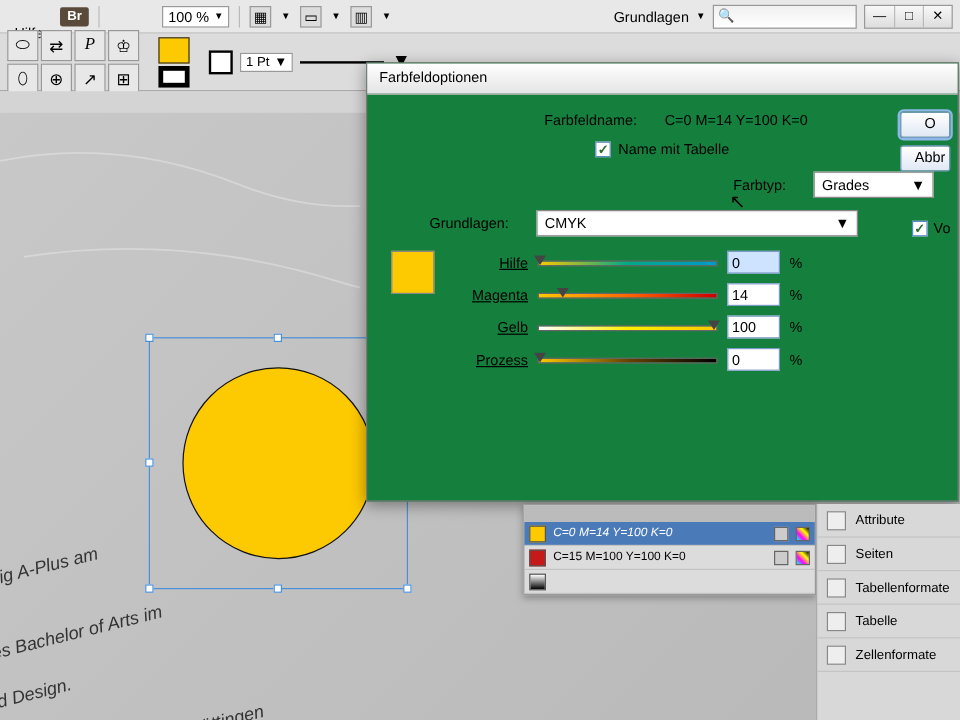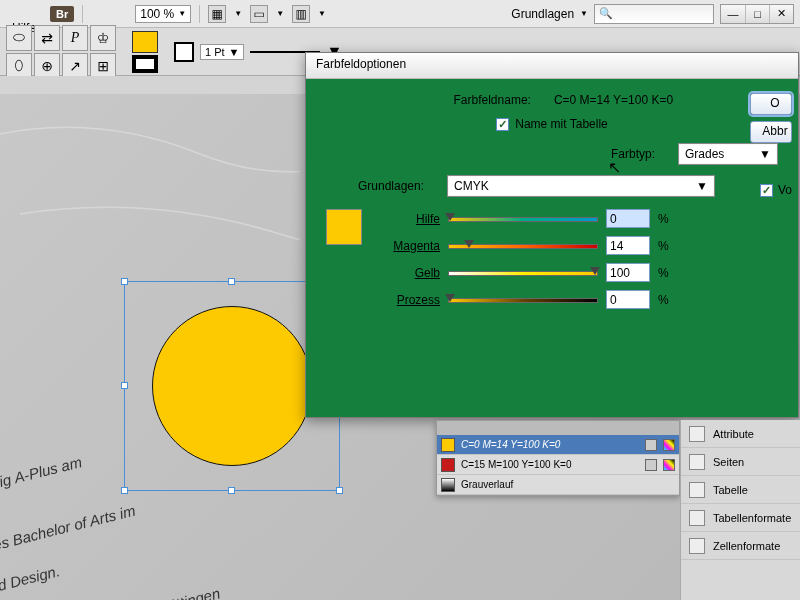--- a/index.html
+++ b/index.html
@@ -270,40 +270,39 @@
       <div class="swatch-ico" style="background:linear-gradient(45deg,cyan,magenta,yellow,black)"></div>
   </div>
   <div class="swatch-row">
     <div class="swatch-sw" style="background:#c61a1a"></div>
       <span class="swatch-name">C=15 M=100 Y=100 K=0</span>
       <div class="swatch-ico" style="background:#ccc"></div>
       <div class="swatch-ico" style="background:linear-gradient(45deg,cyan,magenta,yellow,black)"></div>
   </div>
   <div class="swatch-row">
     <div class="swatch-sw" style="background:linear-gradient(#fff,#000)"></div>
-      <span class="swatch-name">Grauverlauf</span>
   </div>
 </div>
 
 <div class="side-panel">
   <div class="side-item">
       <div class="sico"></div>
       <span>Attribute</span>
     </div>
   <div class="side-item">
       <div class="sico"></div>
       <span>Seiten</span>
     </div>
   <div class="side-item">
       <div class="sico"></div>
+      <span>Tabellenformate</span>
+    </div>
+  <div class="side-item">
+      <div class="sico"></div>
       <span>Tabelle</span>
     </div>
   <div class="side-item">
       <div class="sico"></div>
-      <span>Tabellenformate</span>
-    </div>
-  <div class="side-item">
-      <div class="sico"></div>
       <span>Zellenformate</span>
     </div>
 </div>
 
 <div class="cursor">↖</div>
 
 </body></html>

